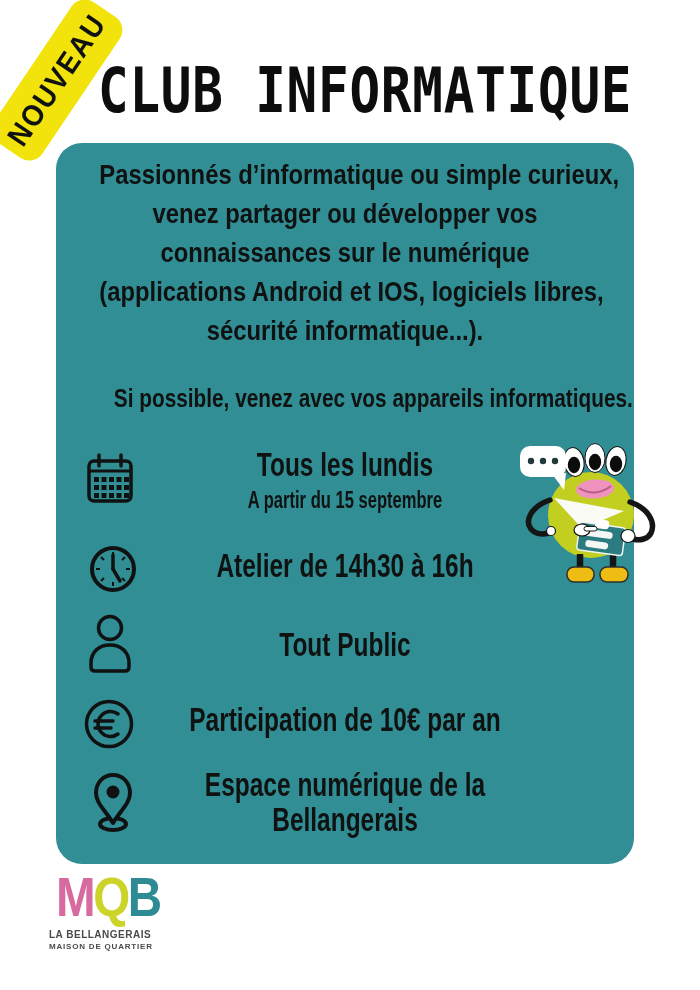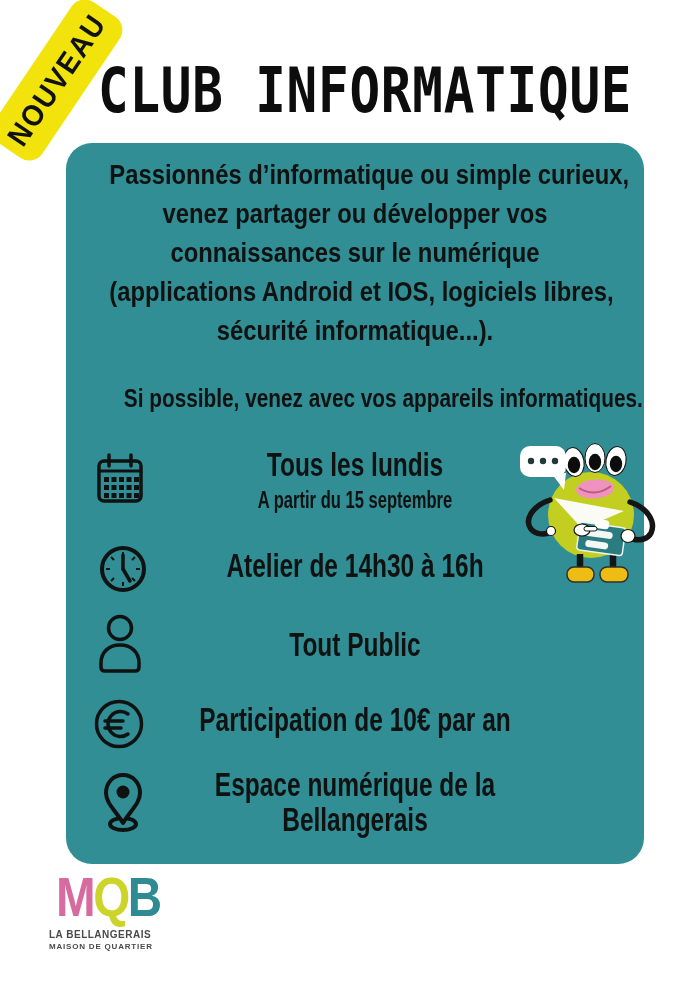--- a/index.html
+++ b/index.html
@@ -9,21 +9,21 @@
   
   .badge{position:absolute;left:-28px;top:51px;width:170px;height:58px;background:#f2e30c;
          border-radius:16px;transform:rotate(-56deg);display:flex;align-items:center;justify-content:center;}
   .badge span{font-weight:bold;font-size:30px;letter-spacing:2px;color:#101212;transform:scaleX(0.92);white-space:nowrap;}
 
   
   .title{position:absolute;left:98px;top:54px;font-family:"DejaVu Sans Mono",monospace;font-weight:bold;
          font-size:62px;color:#0d0d0d;white-space:nowrap;transform:scaleX(0.82);transform-origin:left center;letter-spacing:1px;}
 
   
-  .panel{position:absolute;left:66px;top:143px;width:578px;height:721px;background:#308e94;border-radius:26px;}
+  .panel{position:absolute;left:56px;top:143px;width:578px;height:721px;background:#308e94;border-radius:26px;}
 
   .intro{position:absolute;top:12px;left:0;width:100%;text-align:center;font-weight:bold;font-size:28px;
          line-height:39px;transform:scaleX(0.85);white-space:nowrap;}
   .intro div{white-space:nowrap;}
   .note{position:absolute;top:236px;left:0;width:100%;text-align:center;font-weight:bold;font-size:26px;
         line-height:39px;transform:scaleX(0.80);white-space:nowrap;}
 
   .row-title{position:absolute;left:0;width:100%;text-align:center;font-weight:bold;font-size:34px;
              line-height:40px;transform:scaleX(0.72);white-space:nowrap;}
   .row-sub{position:absolute;left:0;width:100%;text-align:center;font-weight:bold;font-size:23px;

